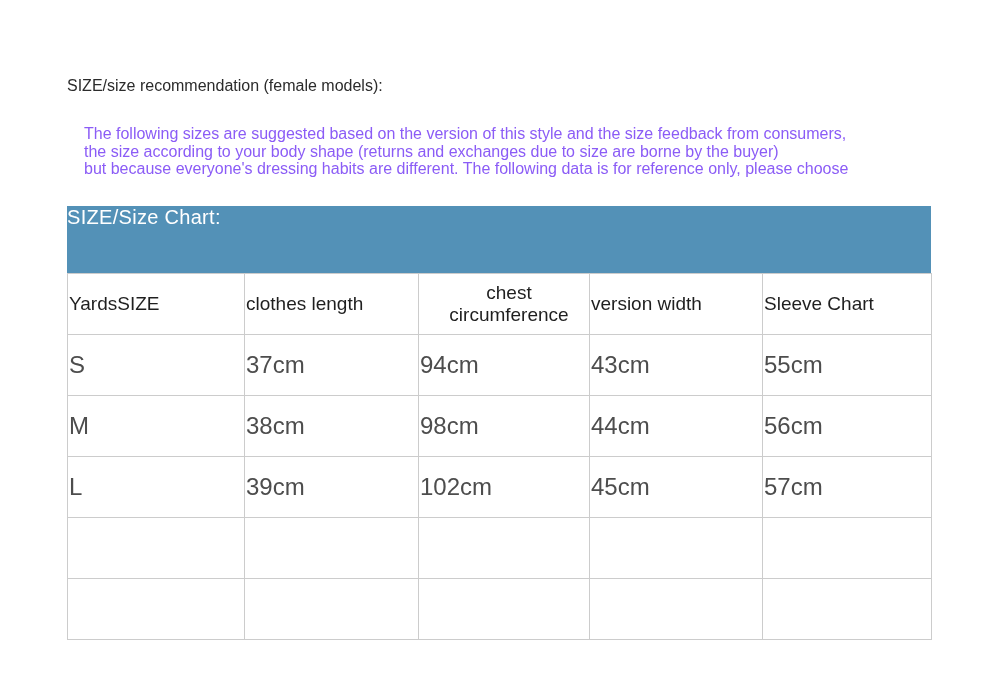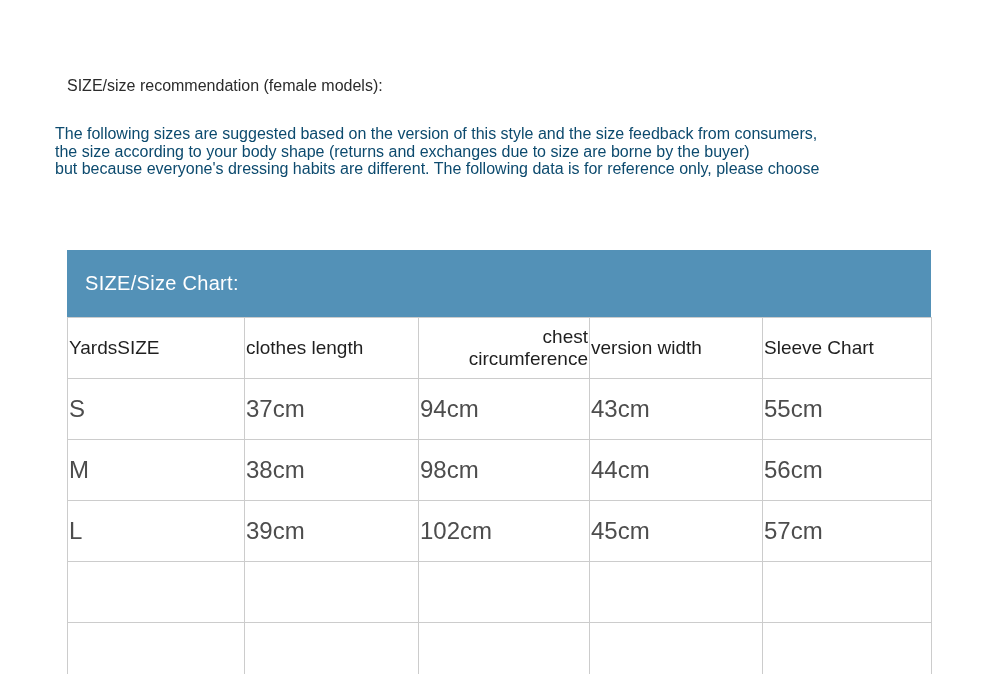--- a/index.html
+++ b/index.html
@@ -19,43 +19,40 @@
     position: absolute;
     left: 67px;
     top: 77px;
     font-size: 16px;
     line-height: 18px;
     color: #2b2b2b;
     white-space: nowrap;
   }
   .intro {
     position: absolute;
-    left: 55px;
+    left: 84px;
     top: 125px;
     font-size: 16px;
     line-height: 17.5px;
-    color: #0c4a6e;
+    color: #8b5cf6;
   }
   .intro-line { white-space: nowrap; }
 
   .chart-section {
     position: absolute;
     left: 67px;
     top: 206px;
     width: 864px;
   }
   .chart-title-bar {
     width: 864px;
     height: 67px;
     background: #5391B7;
     display: flex;
-    align-items: center;
     box-sizing: border-box;
-    padding-left: 18px;
-    margin-top: 44px;
   }
   .chart-title {
     color: #ffffff;
     font-size: 20px;
     letter-spacing: 0.3px;
   }
   table.size-table {
     width: 864px;
     border-collapse: collapse;
     table-layout: fixed;
@@ -70,21 +67,21 @@
     box-sizing: border-box;
     overflow: hidden;
   }
   table.size-table th {
     font-size: 19px;
     font-weight: 400;
     color: #1f1f1f;
     line-height: 22px;
   }
   table.size-table th.col-chest {
-    text-align: right;
+    text-align: center;
     padding-left: 11px;
   }
   table.size-table td {
     font-size: 24px;
     color: #4d4d4d;
   }
 </style>
 </head>
 <body>
 

